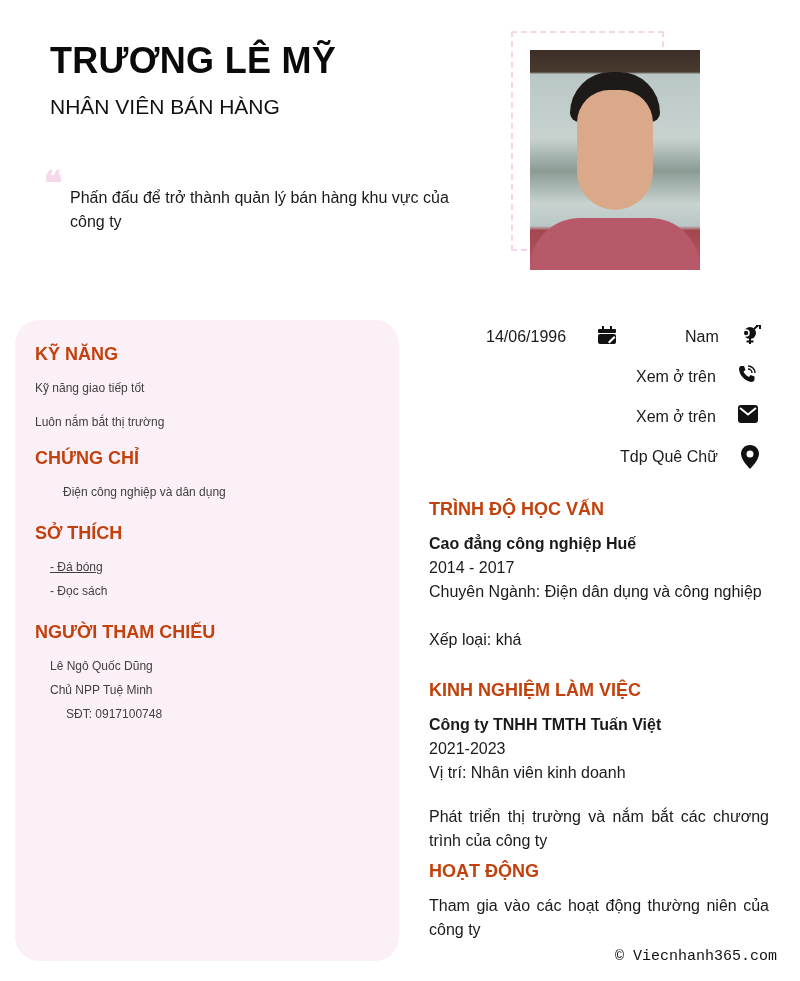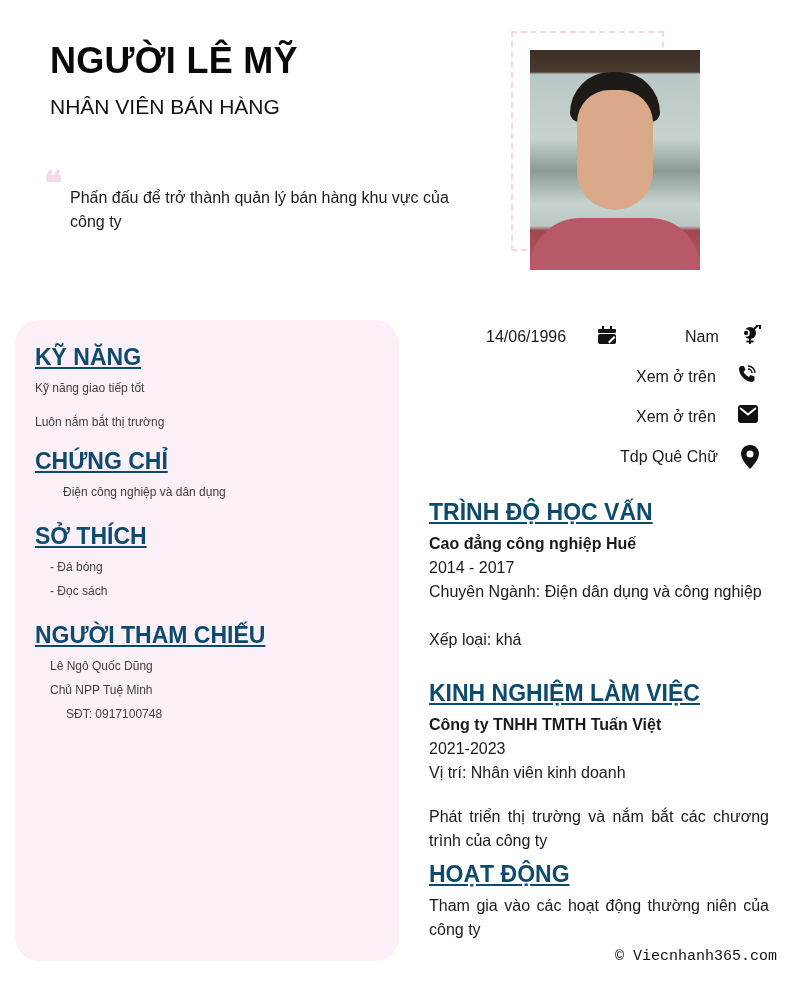--- a/index.html
+++ b/index.html
@@ -13,59 +13,59 @@
   .objective { position: absolute; left: 70px; top: 186px; width: 380px; font-size: 16px; line-height: 24px; color: #1a1a1a; }
 
   .photo-frame { position: absolute; left: 511px; top: 31px; width: 153px; height: 220px; border: 2px dashed #f3d7e8; border-radius: 2px; }
   .photo { position: absolute; left: 530px; top: 50px; width: 170px; height: 220px; overflow: hidden;
            background: linear-gradient(180deg, #3b2e26 0%, #4a3b30 10%, #b9c7c6 11%, #c8d3d0 40%, #8b9b94 55%, #c8d3d0 70%, #b9c7c6 80%, #a3474f 82%, #b45862 100%); }
   .photo .face { position: absolute; left: 47px; top: 40px; width: 76px; height: 120px; border-radius: 38px 38px 44px 44px; background: #d9a98a; }
   .photo .hair { position: absolute; left: 40px; top: 22px; width: 90px; height: 50px; border-radius: 45px 45px 10px 10px; background: #1d1a18; }
   .photo .shirt { position: absolute; left: 0; top: 168px; width: 170px; height: 60px; border-radius: 50px 50px 0 0; background: #b8596a; }
 
   .left-panel { position: absolute; left: 15px; top: 320px; width: 384px; height: 641px; background: #fcf0f8; border-radius: 24px; }
-  .sec-title { font-weight: bold; font-size: 23px; color: #0c4a6e; text-decoration: underline; }
+  .sec-title { font-weight: bold; font-size: 18px; color: #c2410c; }
   .lp-title { position: absolute; left: 20px; }
   .lp-text { position: absolute; font-size: 12px; color: #404040; line-height: 24px; }
 
   .contact-text { position: absolute; font-size: 16px; color: #1a1a1a; text-align: right; }
   .icon { position: absolute; display: block; }
 
   .rp-title { position: absolute; left: 429px; }
   .rp-text { position: absolute; left: 429px; width: 340px; font-size: 16px; line-height: 24px; color: #1a1a1a; }
   .justify { text-align: justify; }
   .bold { font-weight: bold; }
 
   .footer { position: absolute; right: 23px; top: 948px; font-family: "Liberation Mono", monospace; font-size: 15px; color: #111; }
 </style>
 </head>
 <body>
 
-<div class="name">NGƯỜI LÊ MỸ</div>
+<div class="name">TRƯƠNG LÊ MỸ</div>
 <div class="position">NHÂN VIÊN BÁN HÀNG</div>
 <div class="quote-mark">❝</div>
 <div class="objective">Phấn đấu để trở thành quản lý bán hàng khu vực của công ty</div>
 
 <div class="photo-frame"></div>
 <div class="photo" title="Ảnh chân dung">
   <div class="hair"></div>
   <div class="face"></div>
   <div class="shirt"></div>
 </div>
 
 <div class="left-panel">
   <div class="sec-title lp-title" style="top:24px;">KỸ NĂNG</div>
   <div class="lp-text" style="left:20px; top:56px;">Kỹ năng giao tiếp tốt</div>
   <div class="lp-text" style="left:20px; top:90px;">Luôn nắm bắt thị trường</div>
 
   <div class="sec-title lp-title" style="top:128px;">CHỨNG CHỈ</div>
   <div class="lp-text" style="left:48px; top:160px;">Điện công nghiệp và dân dụng</div>
 
   <div class="sec-title lp-title" style="top:203px;">SỞ THÍCH</div>
-  <div class="lp-text" style="left:35px; top:235px;">- Đá bóng</div>
+  <div class="lp-text" style="left:35px; top:235px;text-decoration:underline;">- Đá bóng</div>
   <div class="lp-text" style="left:35px; top:259px;">- Đọc sách</div>
 
   <div class="sec-title lp-title" style="top:302px;">NGƯỜI THAM CHIẾU</div>
   <div class="lp-text" style="left:35px; top:334px;">Lê Ngô Quốc Dũng</div>
   <div class="lp-text" style="left:35px; top:358px;">Chủ NPP Tuệ Minh</div>
   <div class="lp-text" style="left:35px; top:382px;margin-left:16px;">SĐT: 0917100748</div>
 </div>
 
 <div class="contact-text" style="left:486px; top:328px;">14/06/1996</div>
 <svg class="icon" style="left:597px; top:326px;" width="20" height="20" viewBox="0 0 20 20">

